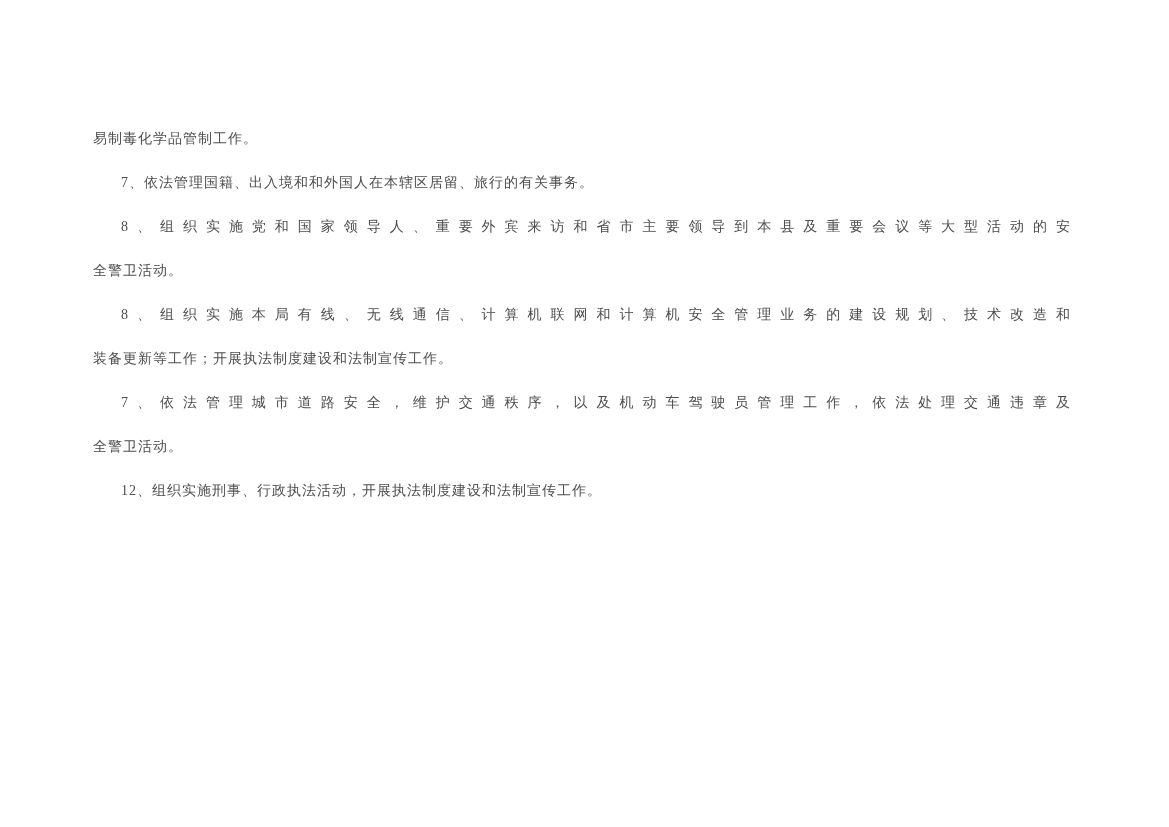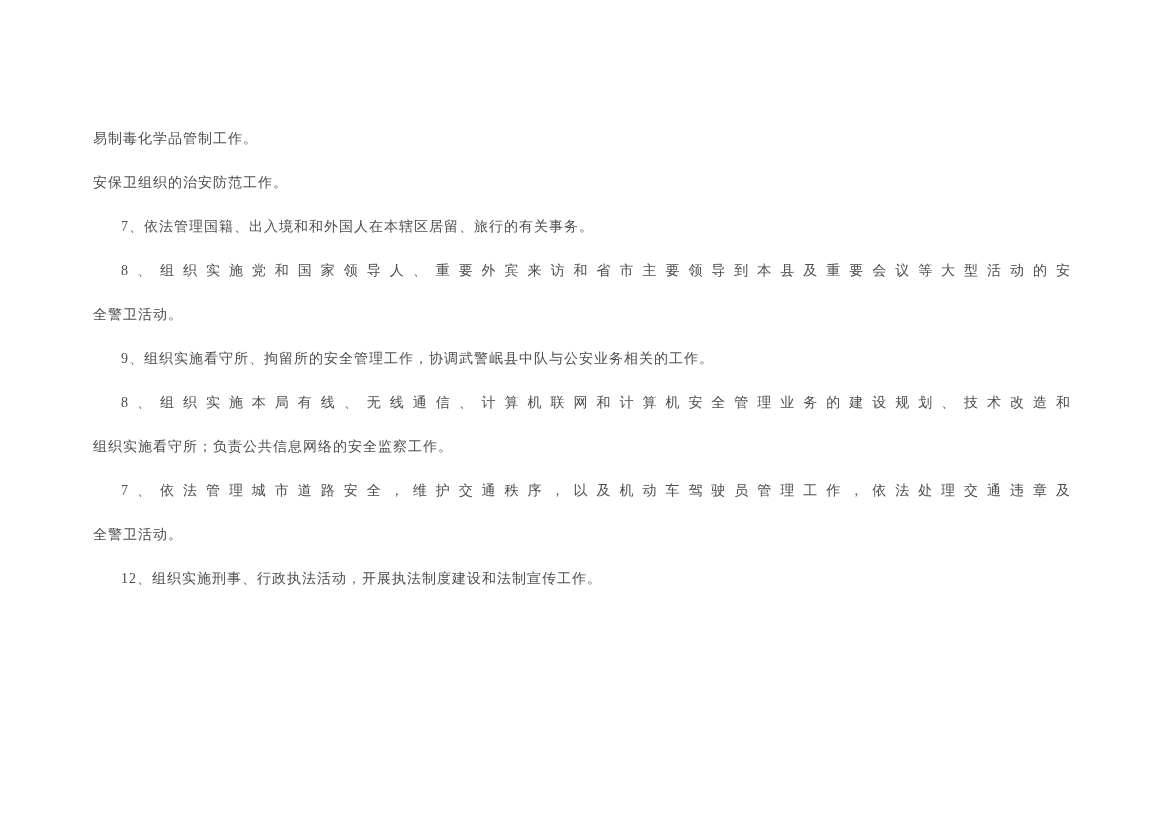--- a/index.html
+++ b/index.html
@@ -36,23 +36,21 @@
     white-space: normal;
     text-align: justify;
     text-align-last: justify;
   }
 </style>
 </head>
 <body>
 
 <div class="doc-page">
   <div class="text-line">易制毒化学品管制工作。</div>
-  <div class="text-line">安保卫组织的治安防范工作。</div>
   <div class="text-line indent">7、依法管理国籍、出入境和和外国人在本辖区居留、旅行的有关事务。</div>
   <div class="text-line indent justify">8、组织实施党和国家领导人、重要外宾来访和省市主要领导到本县及重要会议等大型活动的安</div>
   <div class="text-line">全警卫活动。</div>
-  <div class="text-line indent">9、组织实施看守所、拘留所的安全管理工作，协调武警岷县中队与公安业务相关的工作。</div>
   <div class="text-line indent justify">8、组织实施本局有线、无线通信、计算机联网和计算机安全管理业务的建设规划、技术改造和</div>
-  <div class="text-line">组织实施看守所；负责公共信息网络的安全监察工作。</div>
+  <div class="text-line">装备更新等工作；开展执法制度建设和法制宣传工作。</div>
   <div class="text-line indent justify">7、依法管理城市道路安全，维护交通秩序，以及机动车驾驶员管理工作，依法处理交通违章及</div>
   <div class="text-line">全警卫活动。</div>
   <div class="text-line indent">12、组织实施刑事、行政执法活动，开展执法制度建设和法制宣传工作。</div>
 </div>
 
 </body></html>

